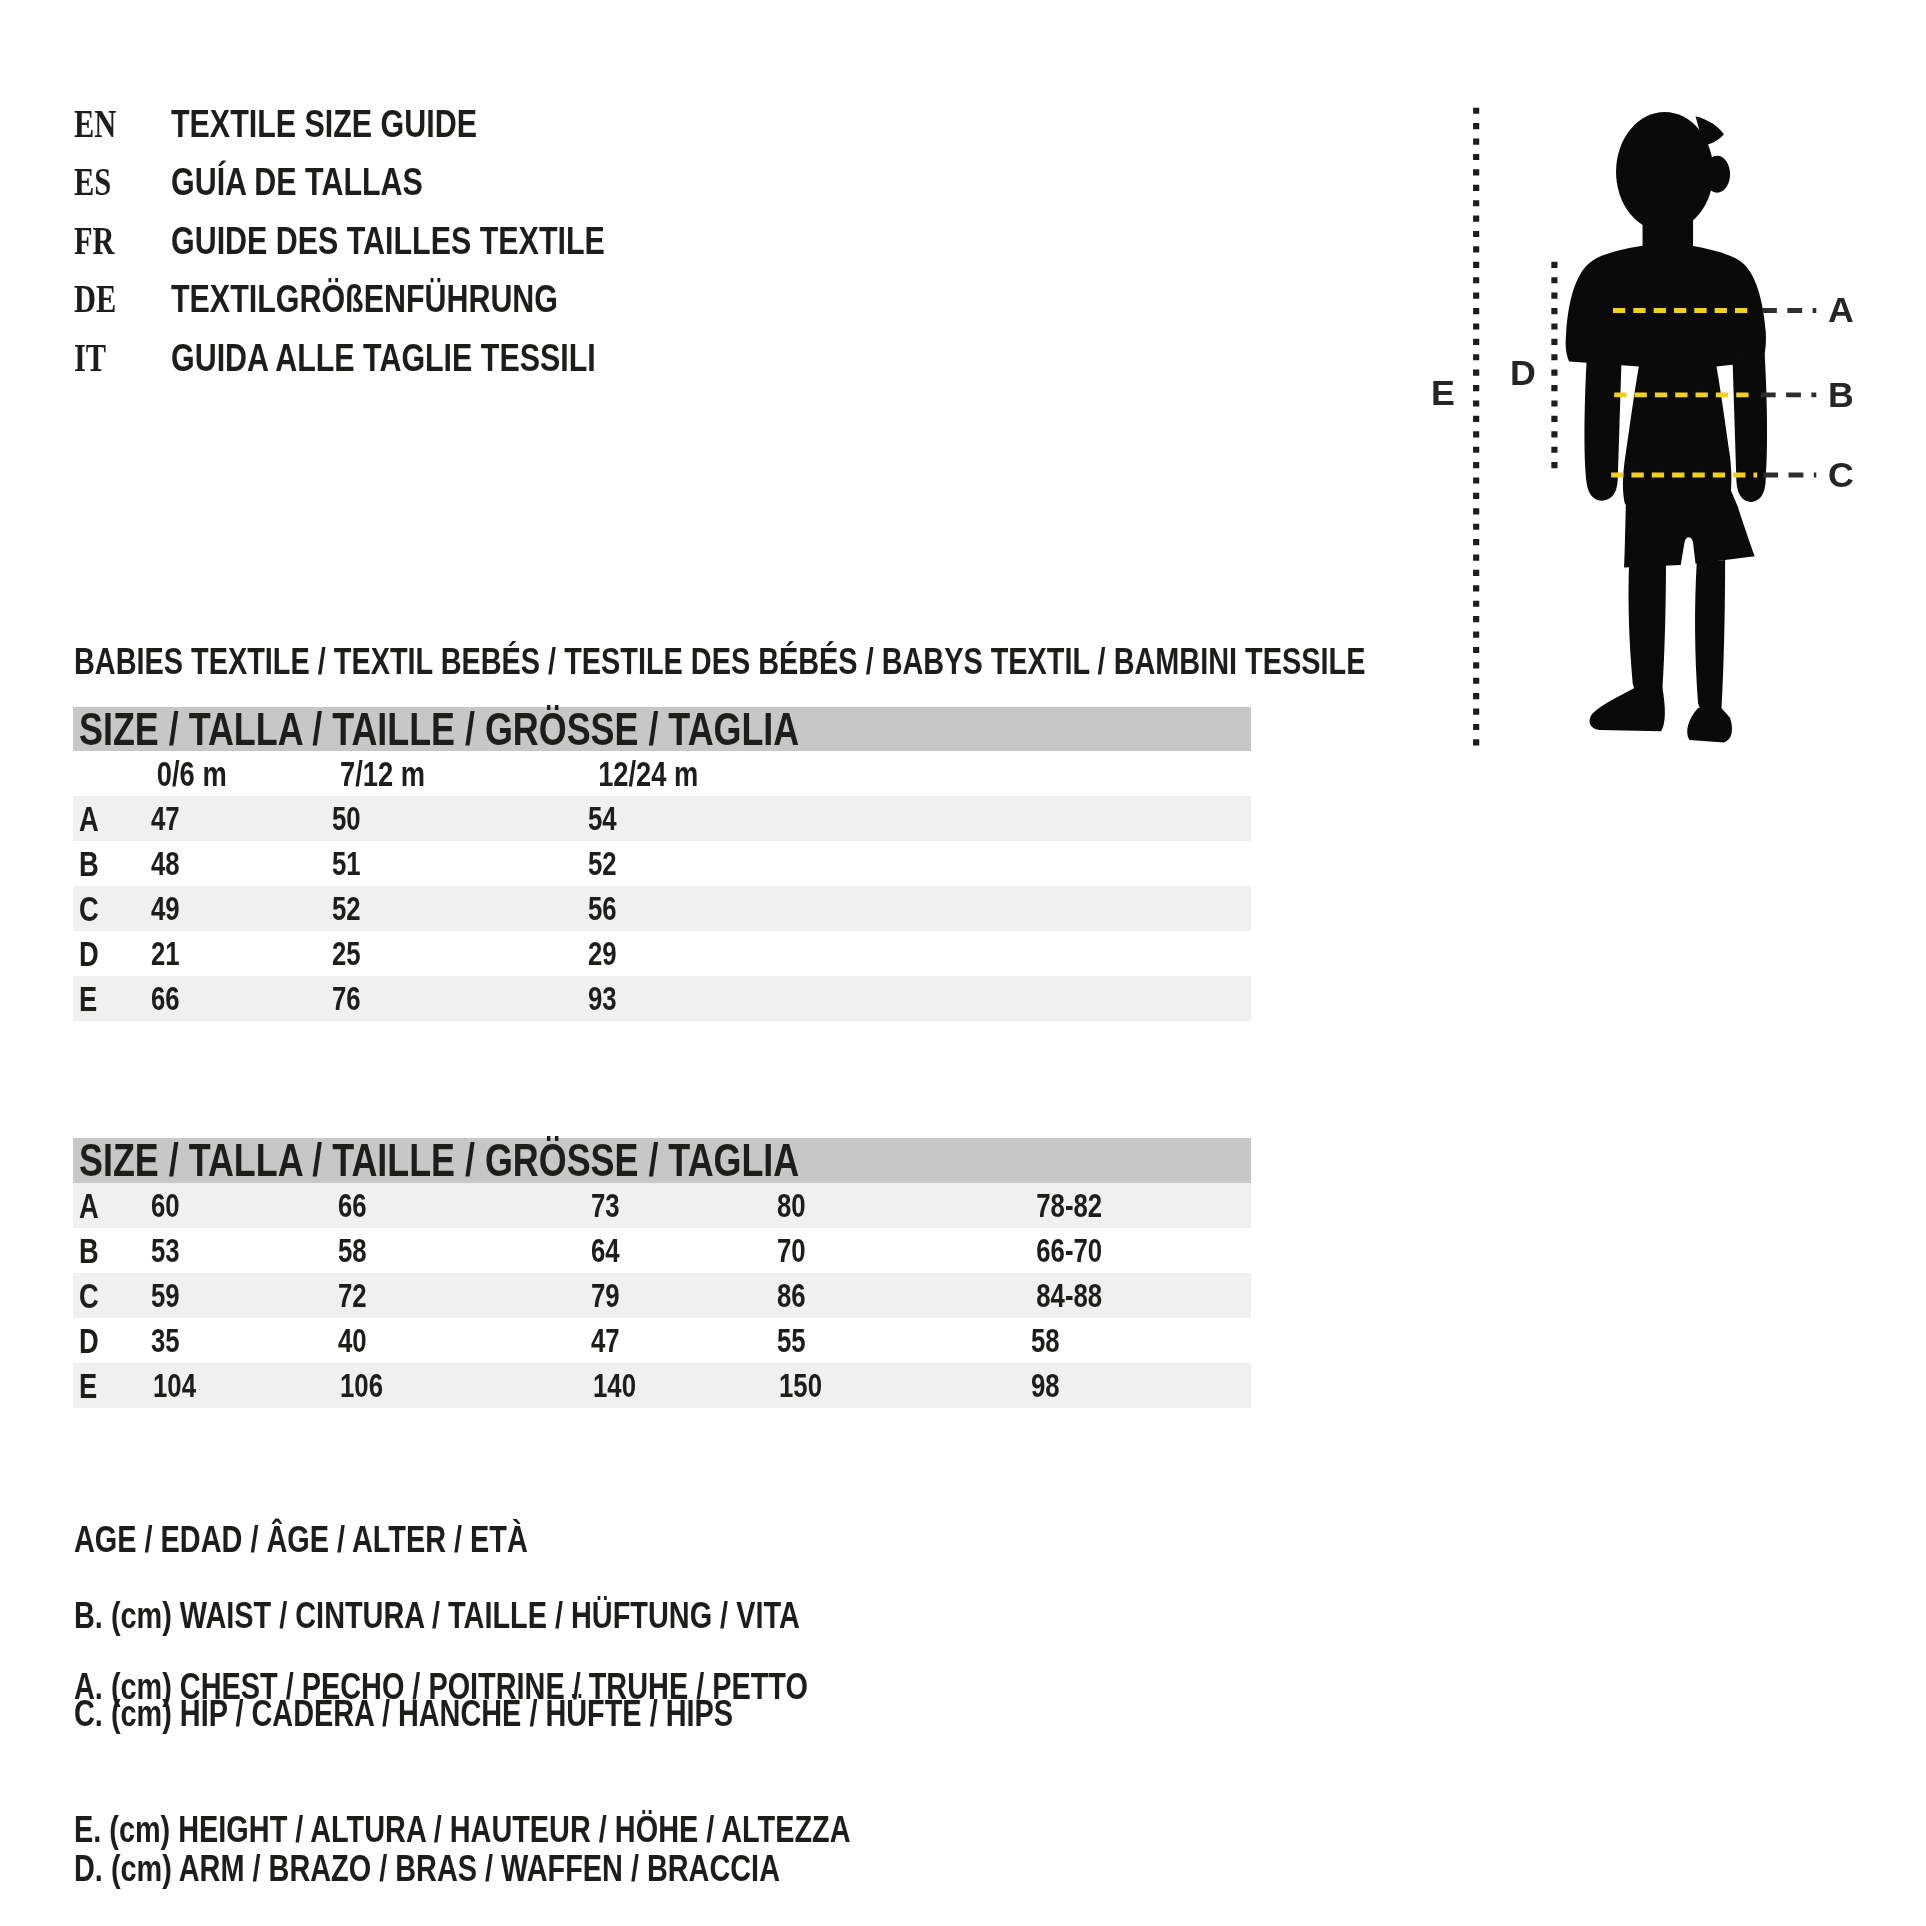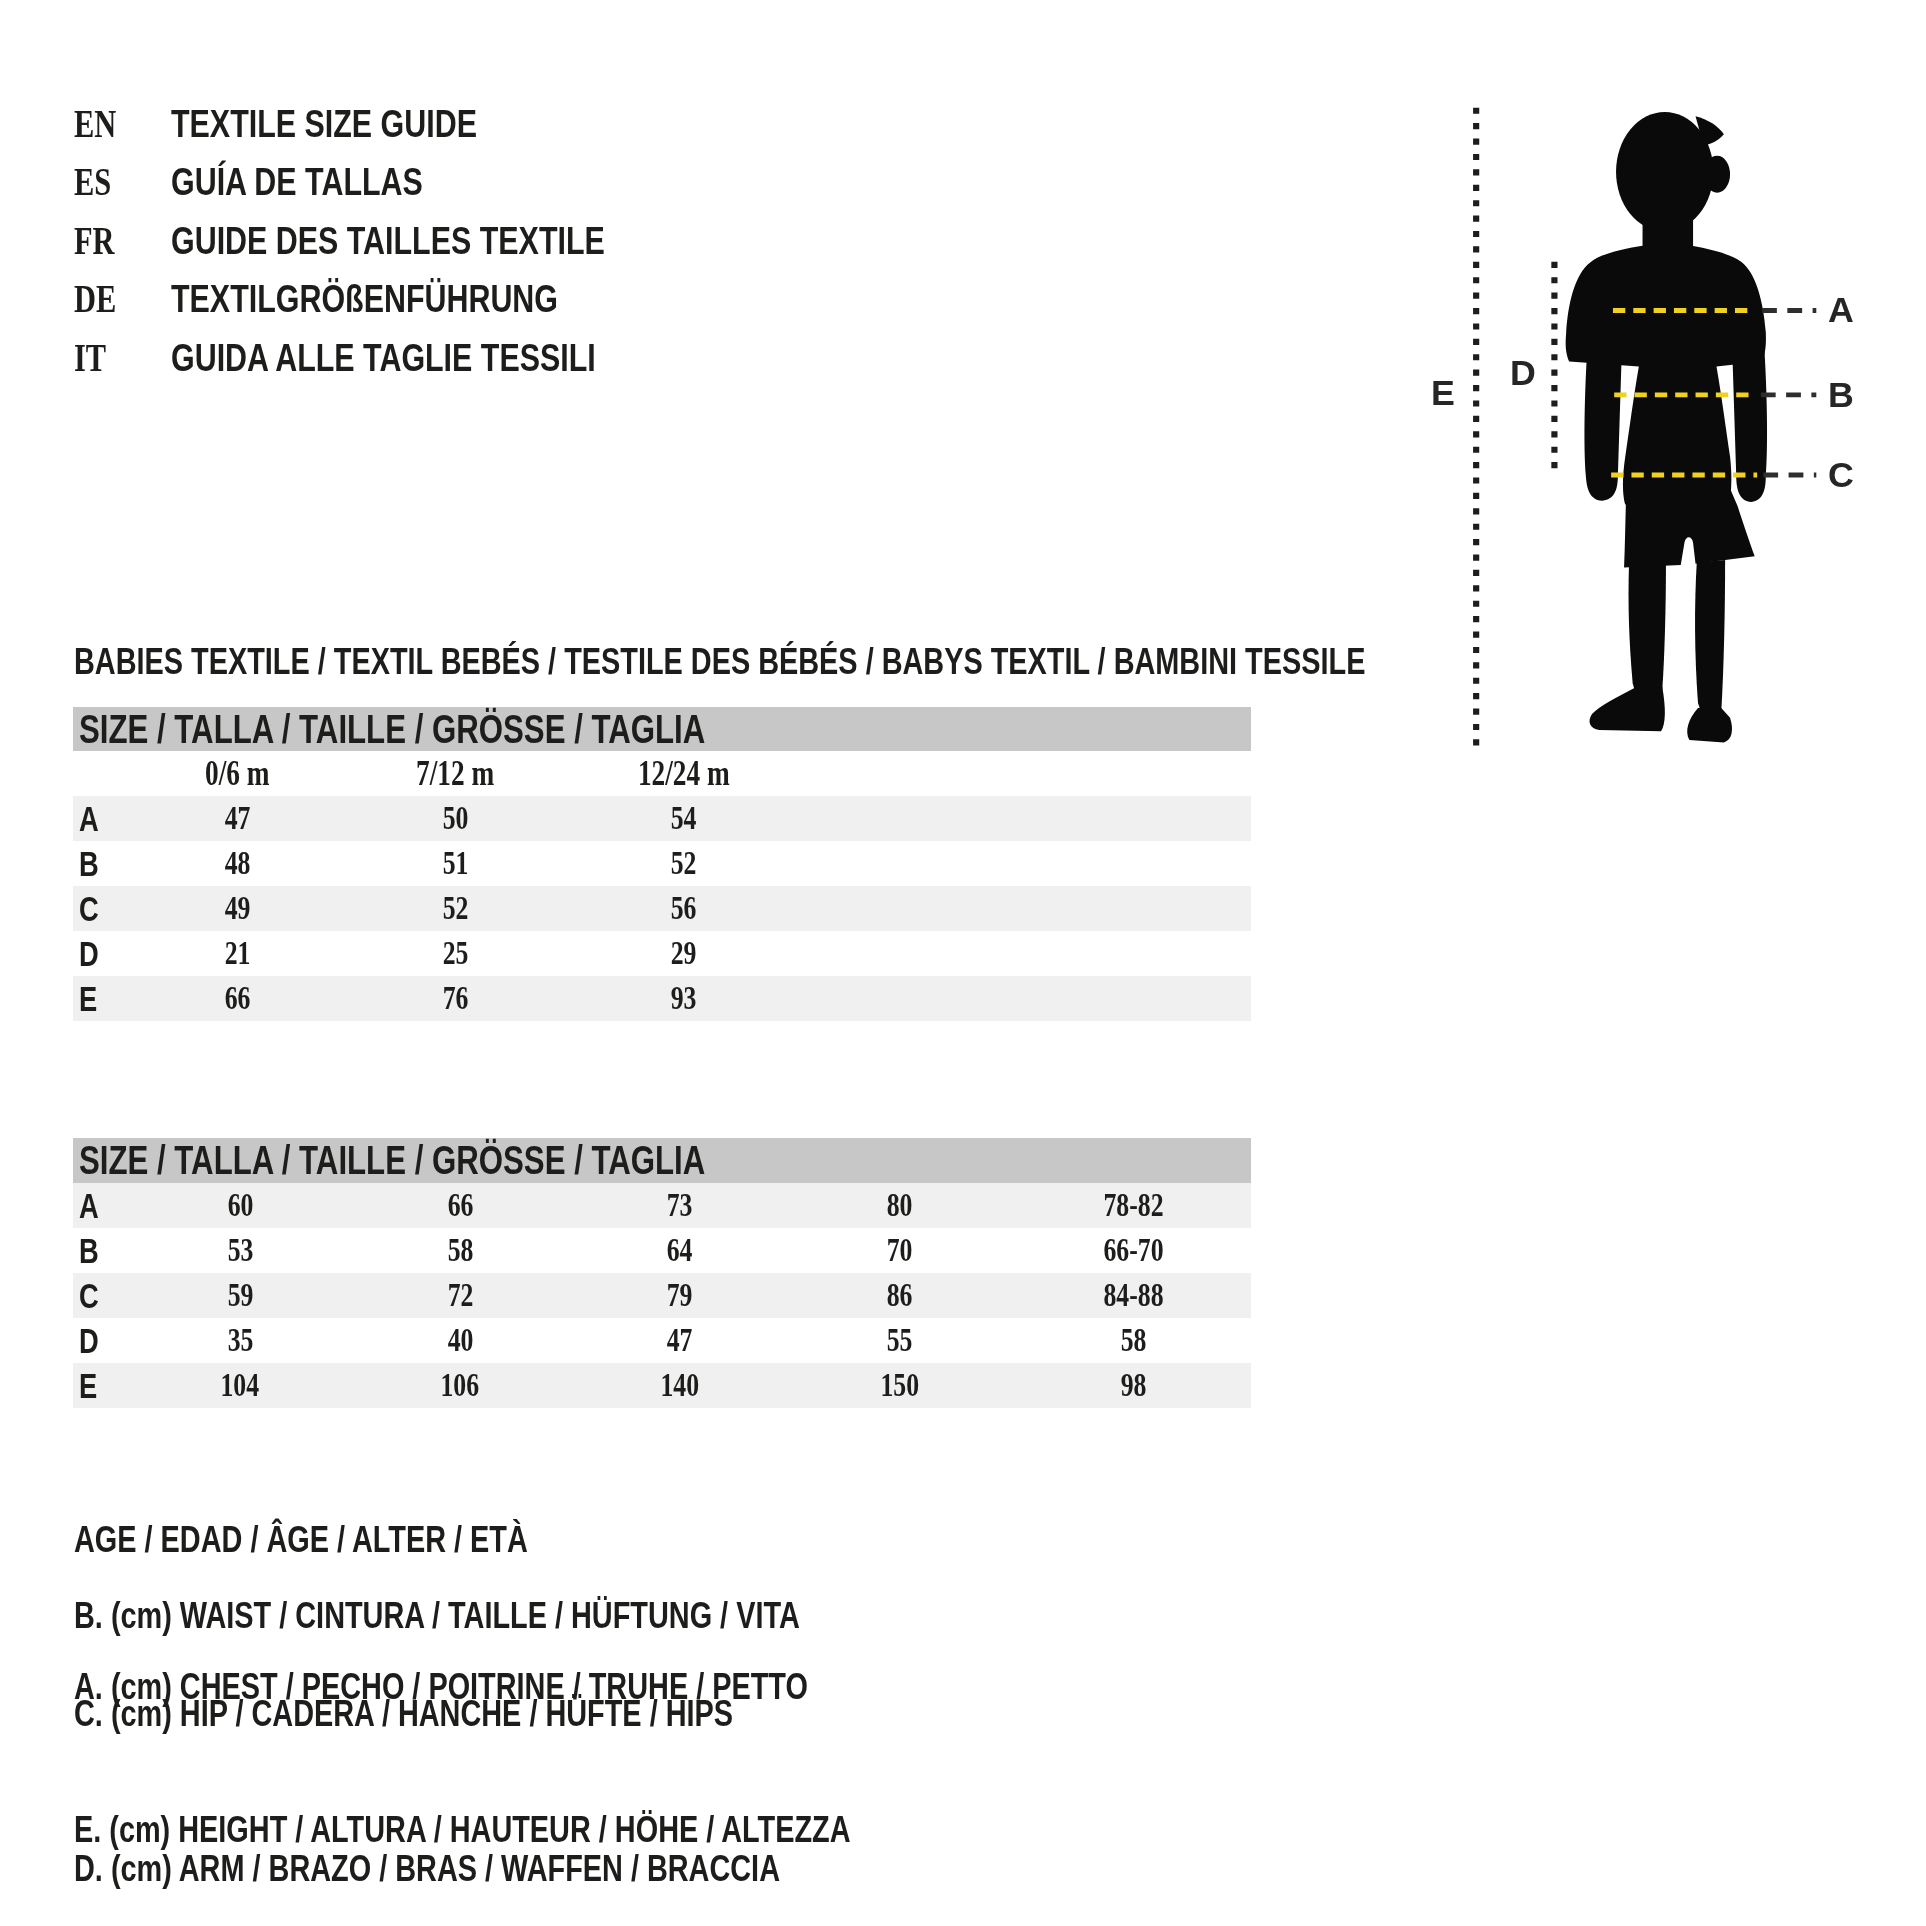--- a/index.html
+++ b/index.html
@@ -13,25 +13,25 @@
   
   .lang-row{position:absolute;left:74px;height:49px;line-height:49px;font-size:39px;}
   .lang-code{position:absolute;left:0;font-family:Liberation Serif, serif;}
   .lang-label{position:absolute;left:97px;}
 
   
   .sec-title{position:absolute;left:74px;height:49px;line-height:49px;font-size:37px;}
 
   
   .tbl{position:absolute;left:73px;width:1178px;}
-  .tbl-bar{height:44px;line-height:44px;background:#c7c7c7;padding-left:6.2px;font-size:40px;}
+  .tbl-bar{height:44px;line-height:44px;background:#c7c7c7;padding-left:6.2px;font-size:46px;}
   .trow{display:flex;height:45px;line-height:45px;}
   .striped{background:#f0f0f0;}
   .cell{height:45px;}
-  .cell.c{text-align:center;font-size:33px;font-family:Liberation Serif, serif;}
+  .cell.c{text-align:left;font-size:33px;}
   .cell.lab{font-size:35px;padding-left:5.5px;}
   .hdr .cell.c{font-size:35px;}
   .bw0{width:68px;}  .bw1{width:181px;} .bw2{width:256px;} .bw3{width:200px;}
   .cw0{width:68px;}  .cw1{width:187px;} .cw2{width:253px;} .cw3{width:186px;} .cw4{width:254px;} .cw5{width:214px;}
 
   
   .legend-row{position:absolute;left:74px;height:49px;line-height:49px;font-size:37px;}
 
   
   .fig{position:absolute;left:1417px;top:99px;width:509px;height:678px;}

